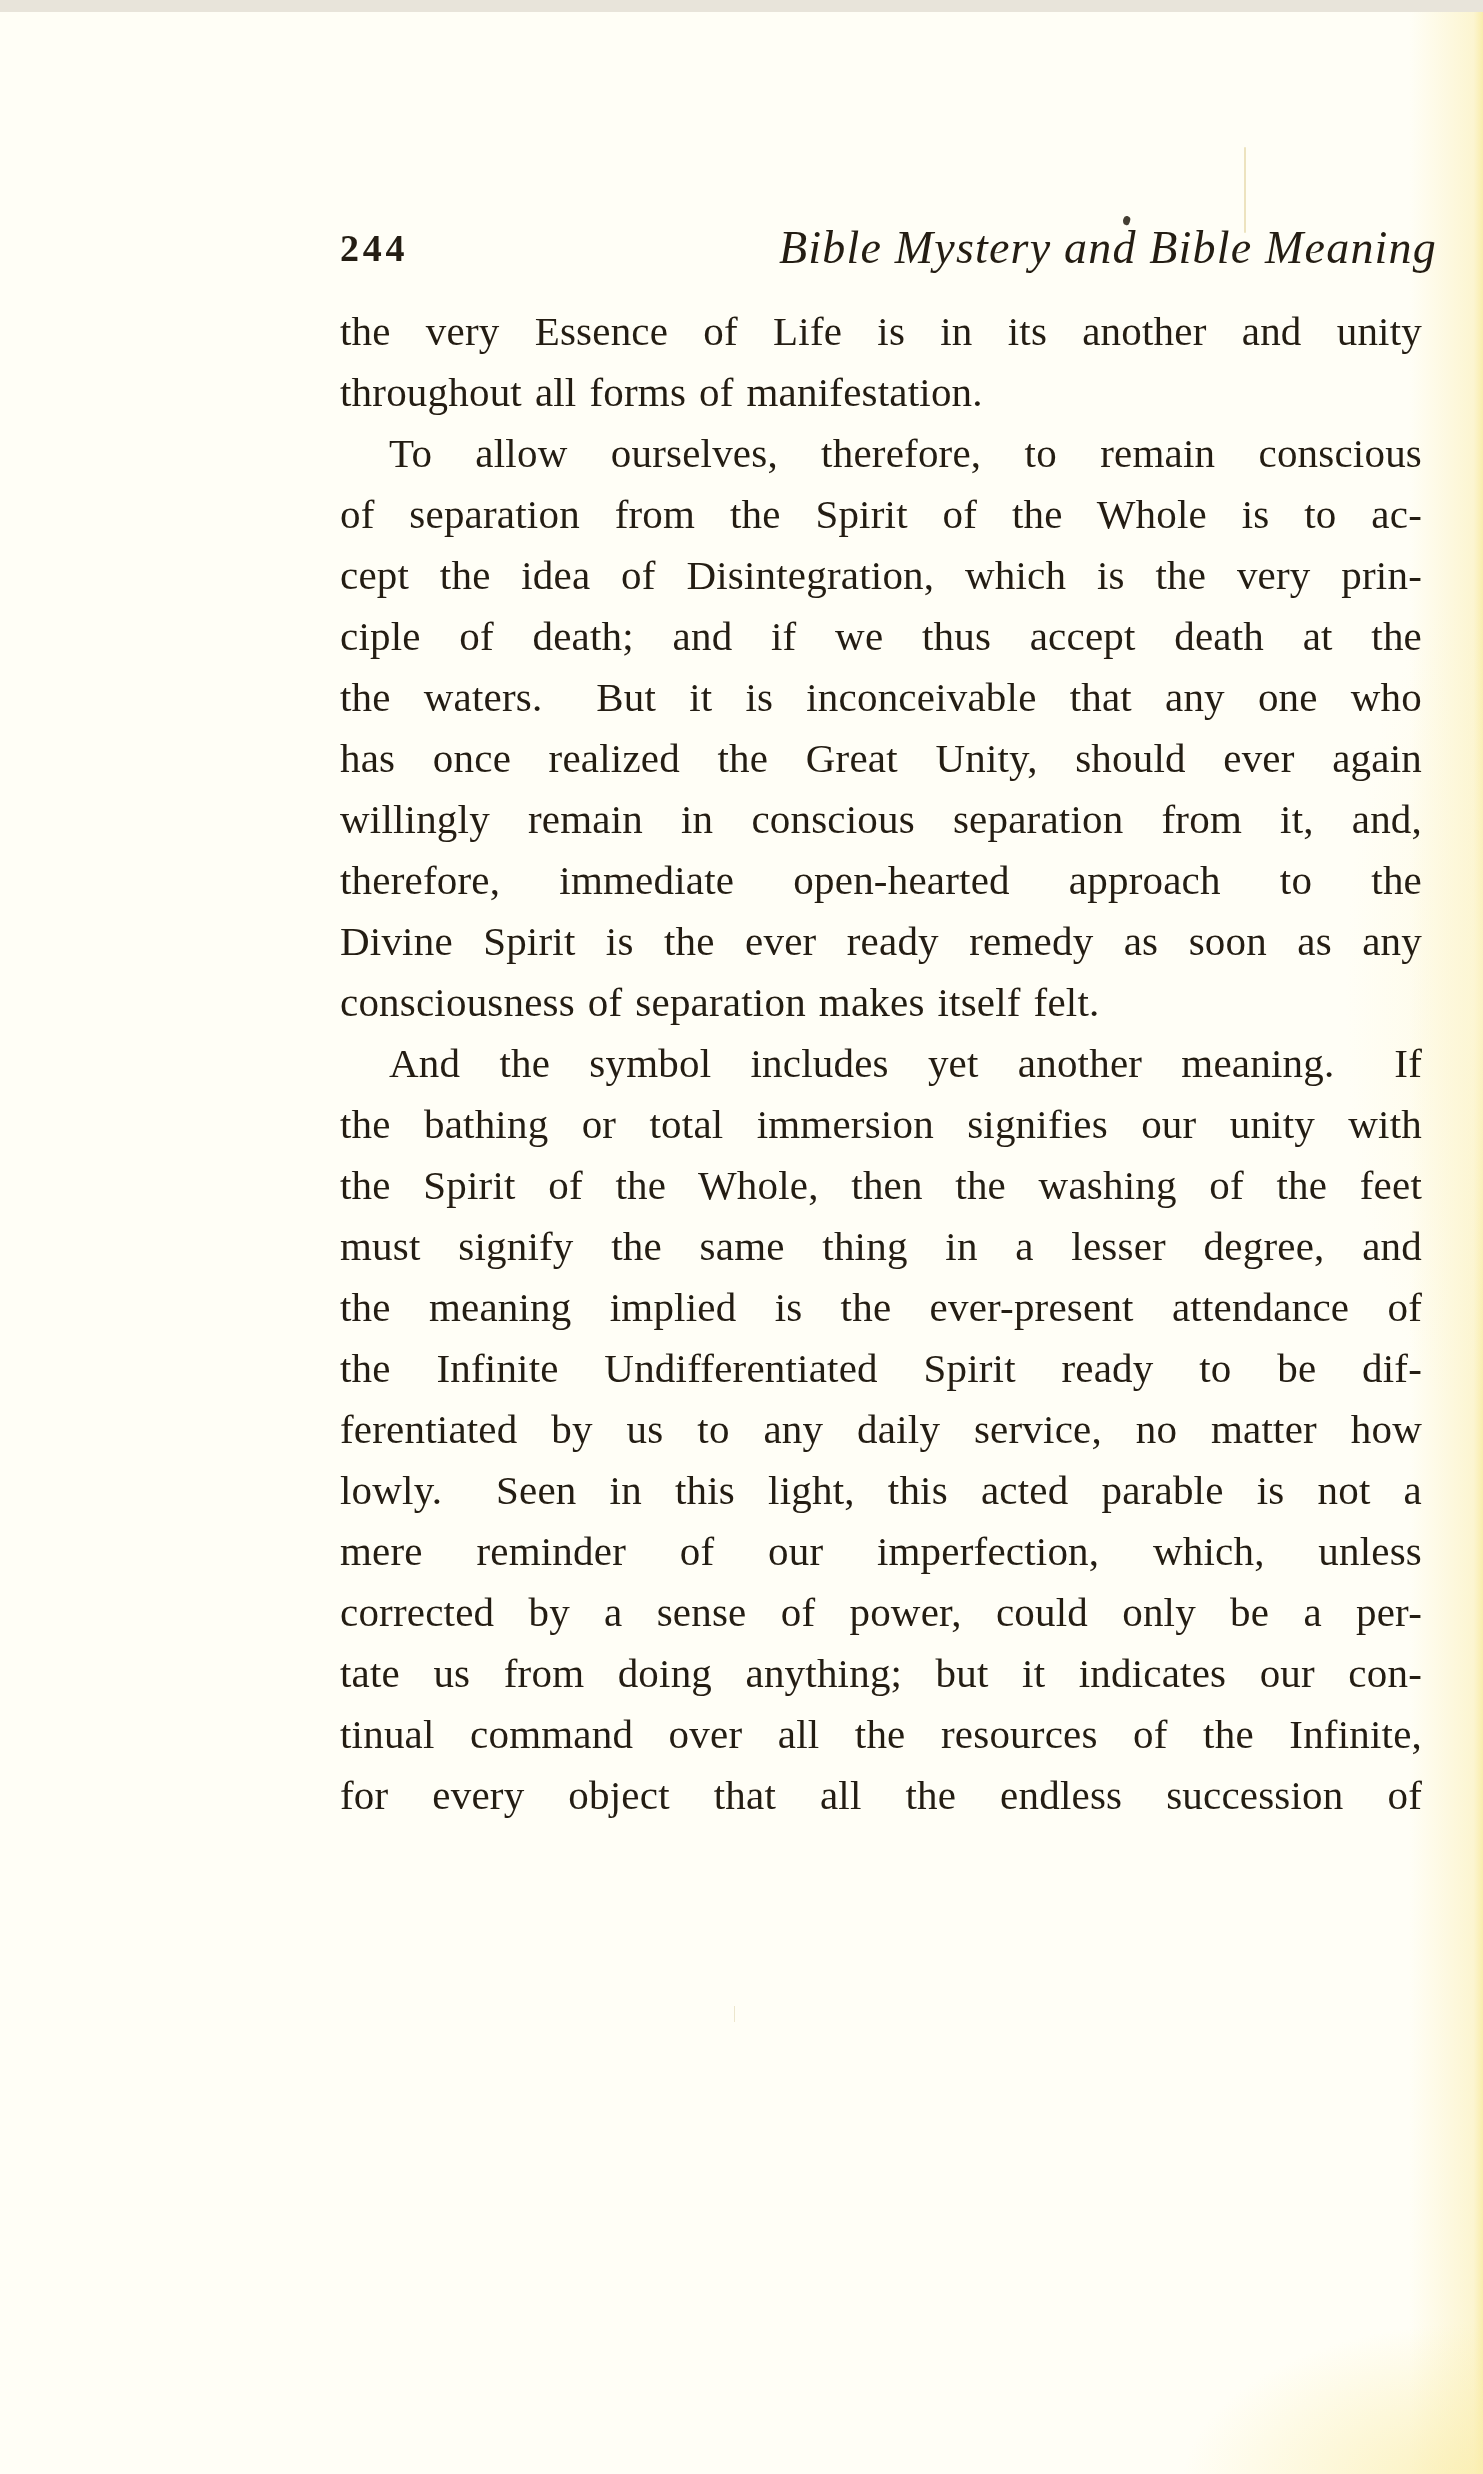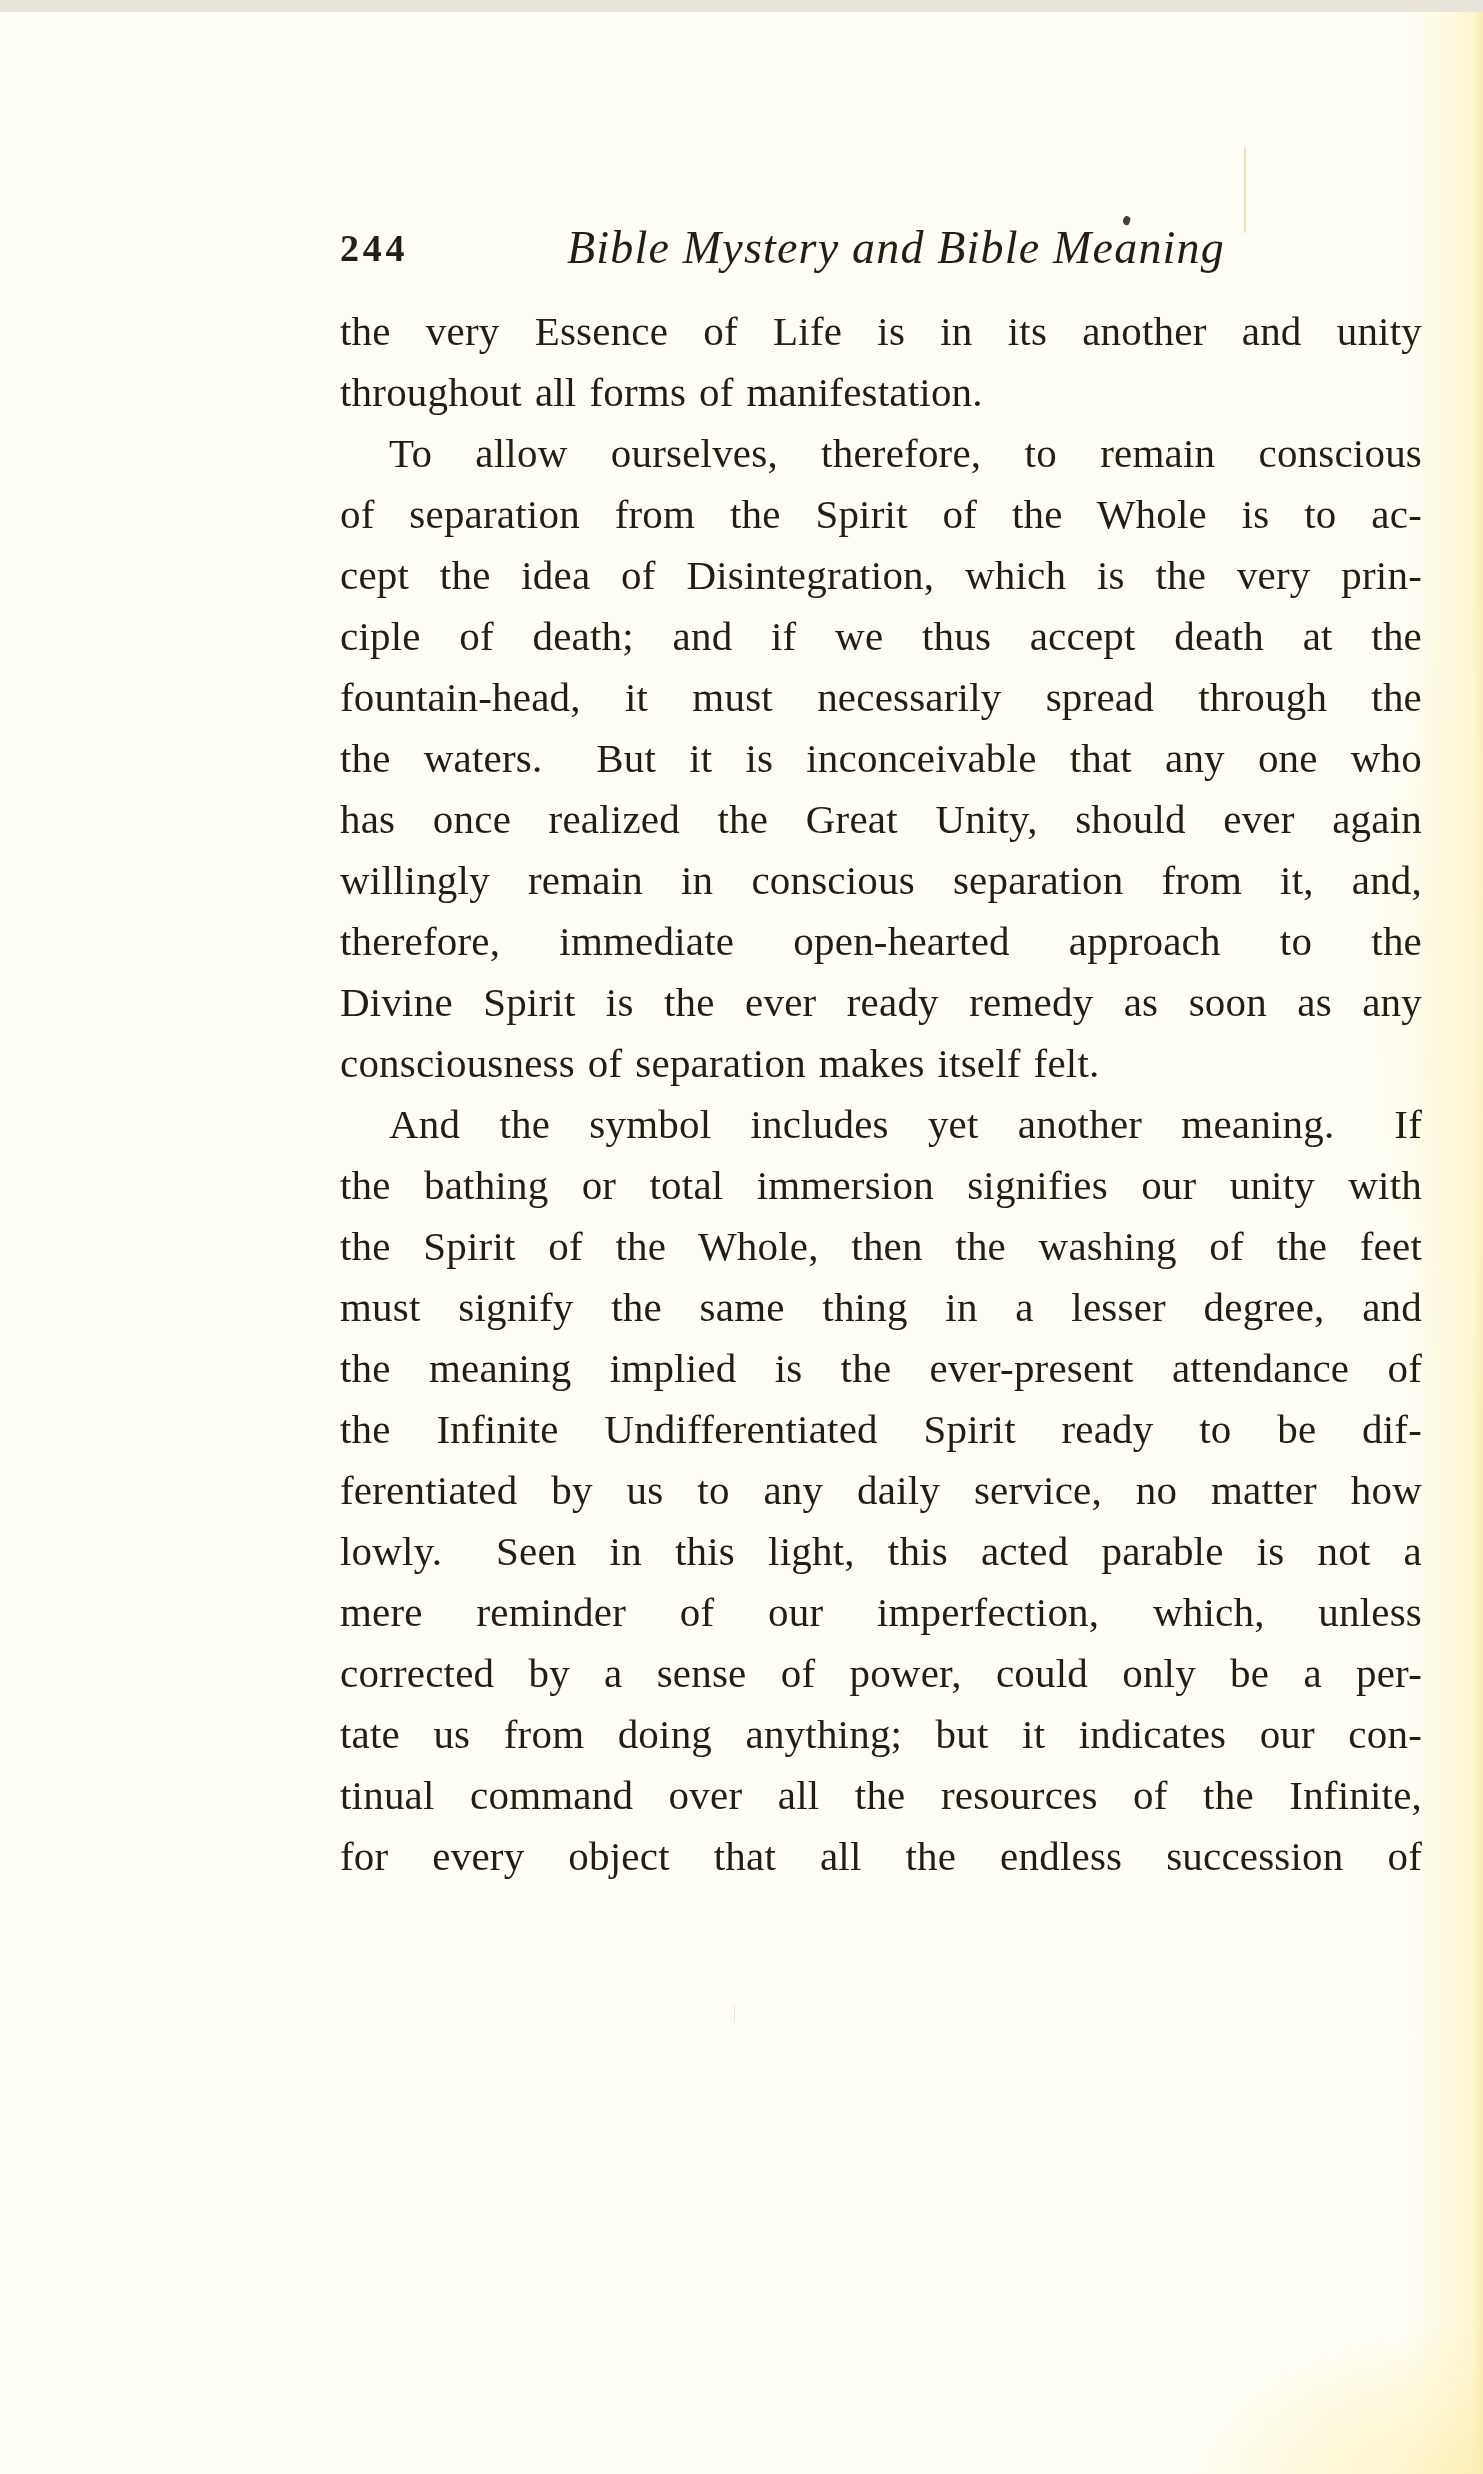--- a/index.html
+++ b/index.html
@@ -34,21 +34,21 @@
     position: absolute;
     left: 0;
     top: 8.6px;
     font-size: 38px;
     font-weight: 600;
     letter-spacing: 3.7px;
     font-style: normal;
   }
   .running-title {
     display: block;
-    text-align: center;
+    text-align: right;
     transform: translateX(15px);
     font-style: italic;
     font-size: 46px;
     line-height: 62px;
     letter-spacing: 1.2px;
     white-space: nowrap;
   }
 
   
   .bodytext {
@@ -114,21 +114,20 @@
     <span class="running-title">Bible Mystery and Bible Meaning</span>
   </div>
 
   <div class="bodytext">
       <div class="line">the very Essence of Life is in its another and unity</div>
       <div class="line end">throughout all forms of manifestation.</div>
       <div class="line indent">To allow ourselves, therefore, to remain conscious</div>
       <div class="line">of separation from the Spirit of the Whole is to ac-</div>
       <div class="line">cept the idea of Disintegration, which is the very prin-</div>
       <div class="line">ciple of death; and if we thus accept death at the</div>
-      <div class="line">fountain-head, it must necessarily spread through the</div>
       <div class="line">the waters.  But it is inconceivable that any one who</div>
       <div class="line">has once realized the Great Unity, should ever again</div>
       <div class="line">willingly remain in conscious separation from it, and,</div>
       <div class="line">therefore, immediate open-hearted approach to the</div>
       <div class="line">Divine Spirit is the ever ready remedy as soon as any</div>
       <div class="line end">consciousness of separation makes itself felt.</div>
       <div class="line indent">And the symbol includes yet another meaning.  If</div>
       <div class="line">the bathing or total immersion signifies our unity with</div>
       <div class="line">the Spirit of the Whole, then the washing of the feet</div>
       <div class="line">must signify the same thing in a lesser degree, and</div>

